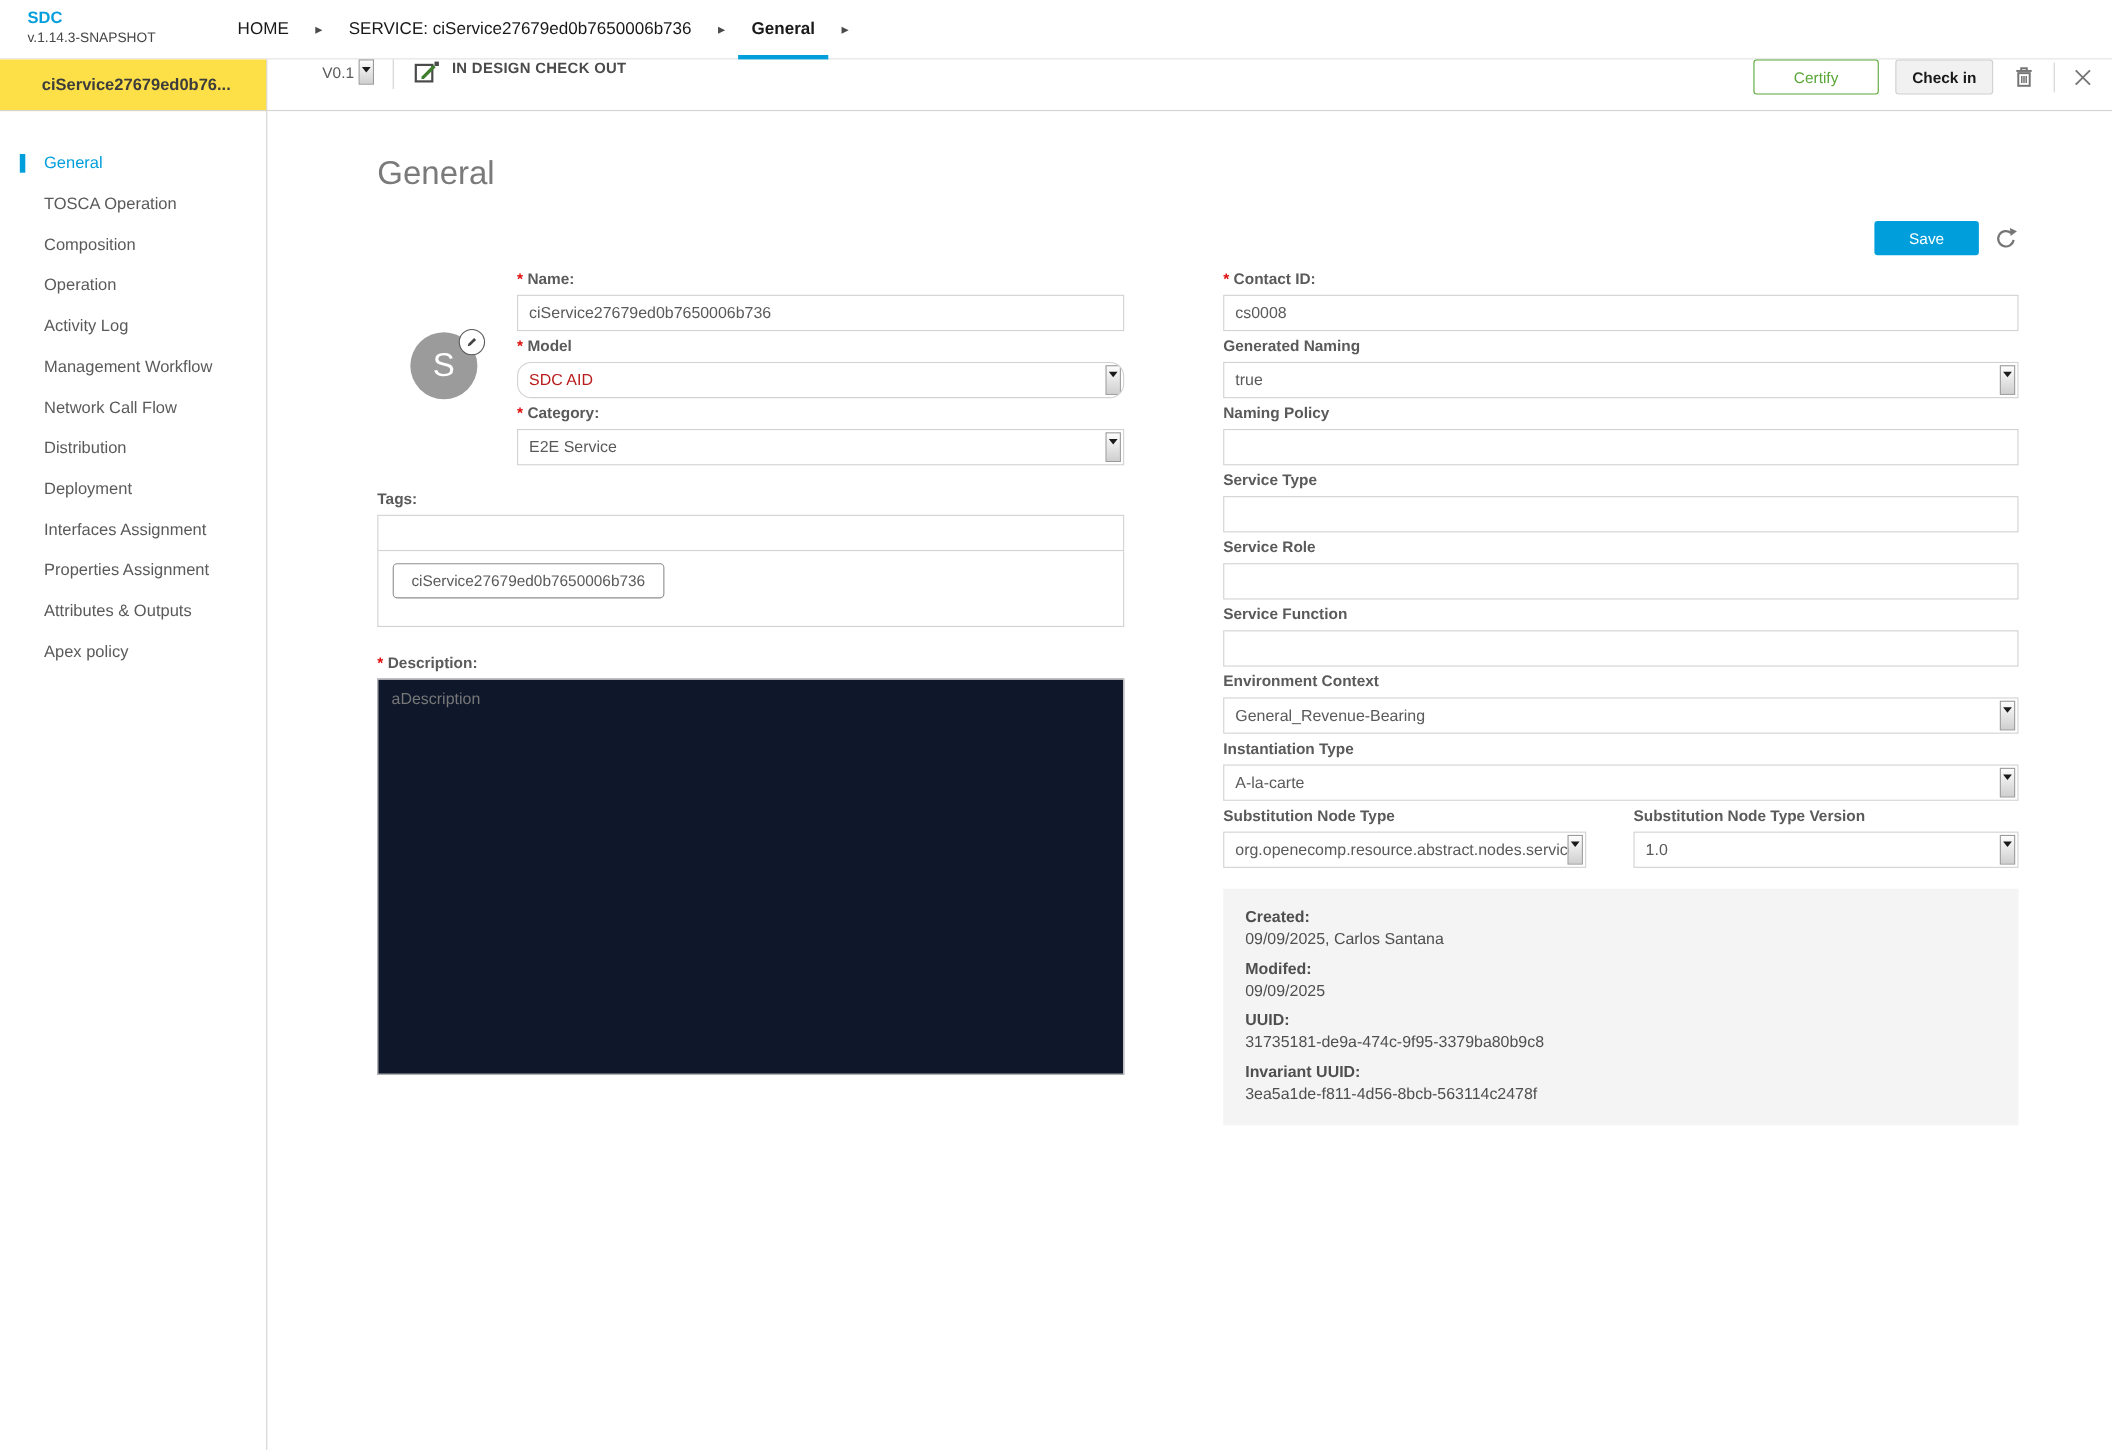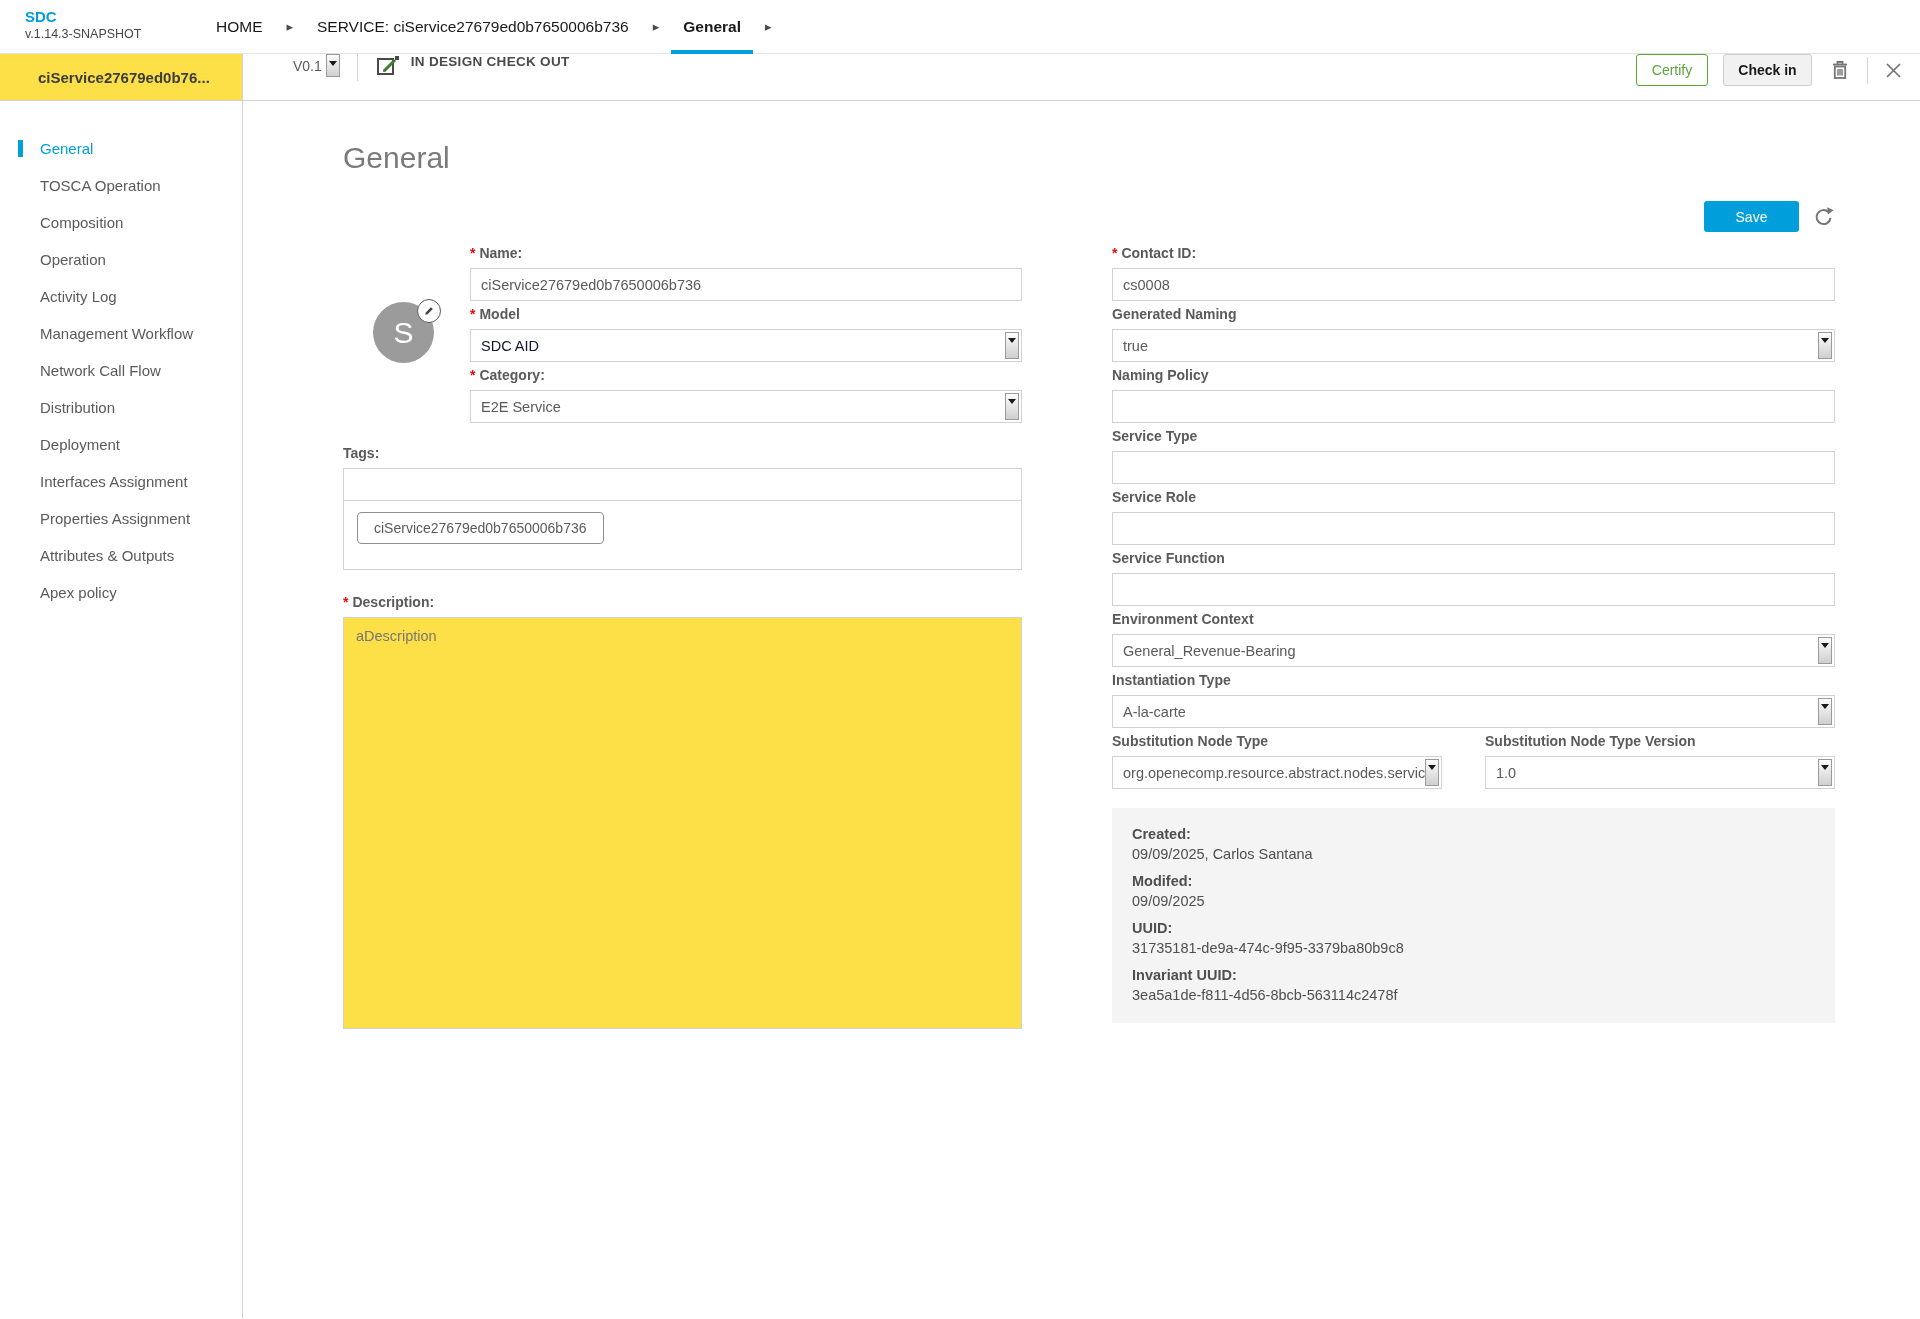--- a/index.html
+++ b/index.html
@@ -32,21 +32,21 @@
   .toolbar { height:47px; border-bottom:1px solid #d2d2d2; display:flex; align-items:flex-start; padding:0 18px 0 50px; flex:none; }
   .version-select { display:flex; align-items:center; cursor:pointer; }
   .version-label { font-size:14px; color:#5a5a5a; margin-right:4px; }
   .mini-arrow { position:relative; width:14px; height:23px; background:linear-gradient(180deg,#fdfdfd,#cfcfcf); border:1px solid #9a9a9a; }
   .mini-arrow::after { content:""; position:absolute; left:2px; top:6px; border-left:4px solid transparent; border-right:4px solid transparent; border-top:5px solid #1a1a1a; }
   .tb-divider { width:1px; height:27px; background:#d2d2d2; margin:0 17px; }
   .status-icon { margin-right:10px; display:flex; align-items:center; }
   .status-text { font-size:13.5px; font-weight:bold; color:#4a4a4a; letter-spacing:.3px; }
   .tb-right { margin-left:auto; display:flex; align-items:center; }
   .btn { height:32px; font-size:14px; border-radius:3px; cursor:pointer; font-family:inherit; }
-  .btn-certify { width:72px; background:#fff; border:1px solid #5aa738; color:#5aa738; margin-right:15px; }
+  .btn-certify { width:114px; background:#fff; border:1px solid #5aa738; color:#5aa738; margin-right:15px; }
   .btn-checkin { width:89px; background:#f1f1f1; border:1px solid #cfcfcf; color:#191919; font-weight:bold; margin-right:18px; }
   .icon-btn { cursor:pointer; display:flex; align-items:center; }
 
   
   .content-body { padding-left:100px; }
   .page-title { margin-top:40px; font-size:30px; color:#7a7a7a; font-weight:normal; }
   .form-area { width:1492px; }
   .save-row { display:flex; justify-content:flex-end; align-items:center; margin-top:26px; }
   .btn-save { width:95px; height:31px; background:#009fdb; color:#fff; border:none; font-size:14px; border-radius:3px; cursor:pointer; font-family:inherit; }
   .refresh-btn { margin-left:14px; }
@@ -54,32 +54,32 @@
   .col-left { width:679px; flex:none; }
   .col-right { width:723px; flex:none; margin-left:90px; }
 
   .fld { margin-bottom:5px; }
   .lbl { display:block; font-size:14px; font-weight:bold; color:#5a5a5a; margin-bottom:7px; }
   .star { color:#e00d0d; margin-right:4px; }
   .inp { display:block; width:100%; height:33px; border:1px solid #d2d2d2; padding:0 10px; font-family:inherit; font-size:14.5px; color:#5a5a5a; outline:none; background:#fff; }
   .selbox { position:relative; width:100%; height:33px; border:1px solid #d2d2d2; background:#fff; display:flex; align-items:center; padding:0 22px 0 10px; font-size:14.5px; color:#5a5a5a; cursor:pointer; overflow:hidden; white-space:nowrap; }
   .sel-arrow { position:absolute; right:2px; top:2px; bottom:2px; width:14px; background:linear-gradient(180deg,#fdfdfd,#cfcfcf); border:1px solid #9a9a9a; }
   .sel-arrow::after { content:""; position:absolute; left:2px; top:5px; border-left:4px solid transparent; border-right:4px solid transparent; border-top:5px solid #1a1a1a; }
-  .sel-disabled { color:#0f172a; }
+  .sel-disabled { color:#b91c1c;border-radius:13px; }
 
   .left-top { position:relative; padding-left:127px; }
   .avatar { position:absolute; left:30px; top:57px; width:61px; height:61px; border-radius:50%; background:#9b9b9b; display:flex; align-items:center; justify-content:center; color:#fff; font-size:30px; }
   .avatar-edit { position:absolute; right:-7px; top:-3px; width:24px; height:24px; border-radius:50%; background:#fff; border:1px solid #5a5a5a; display:flex; align-items:center; justify-content:center; cursor:pointer; }
 
   .tags-fld { margin-top:22px; }
   .tags-chips { border:1px solid #d2d2d2; border-top:none; min-height:69px; padding:11px 13px; }
   .tag-chip { display:inline-flex; align-items:center; height:32px; padding:0 16px; border:1px solid #8f8f8f; border-radius:4px; font-size:14px; color:#5a5a5a; background:#fff; cursor:pointer; }
 
   .desc-fld { margin-top:24px; }
-  .desc-area { display:block; width:100%; height:412px; border:1px solid #d2d2d2; padding:10px 12px; font-family:inherit; font-size:14.5px; color:#777; resize:none; outline:none; background:#fde047; }
+  .desc-area { display:block; width:100%; height:360px; border:1px solid #d2d2d2; padding:10px 12px; font-family:inherit; font-size:14.5px; color:#777; resize:none; outline:none; background:#0f172a; }
 
   .two-col { display:flex; }
   .two-col .f1 { width:330px; flex:none; }
   .two-col .f2 { width:350px; flex:none; margin-left:43px; }
 
   .meta-box { margin-top:14px; background:#f4f4f4; padding:18px 20px 20px 20px; }
   .meta-label { font-weight:bold; font-size:14.5px; color:#4f4f4f; margin-top:11px; }
   .meta-label:first-child { margin-top:0; }
   .meta-value { font-size:14.5px; color:#4f4f4f; margin-top:4px; }
 </style>

